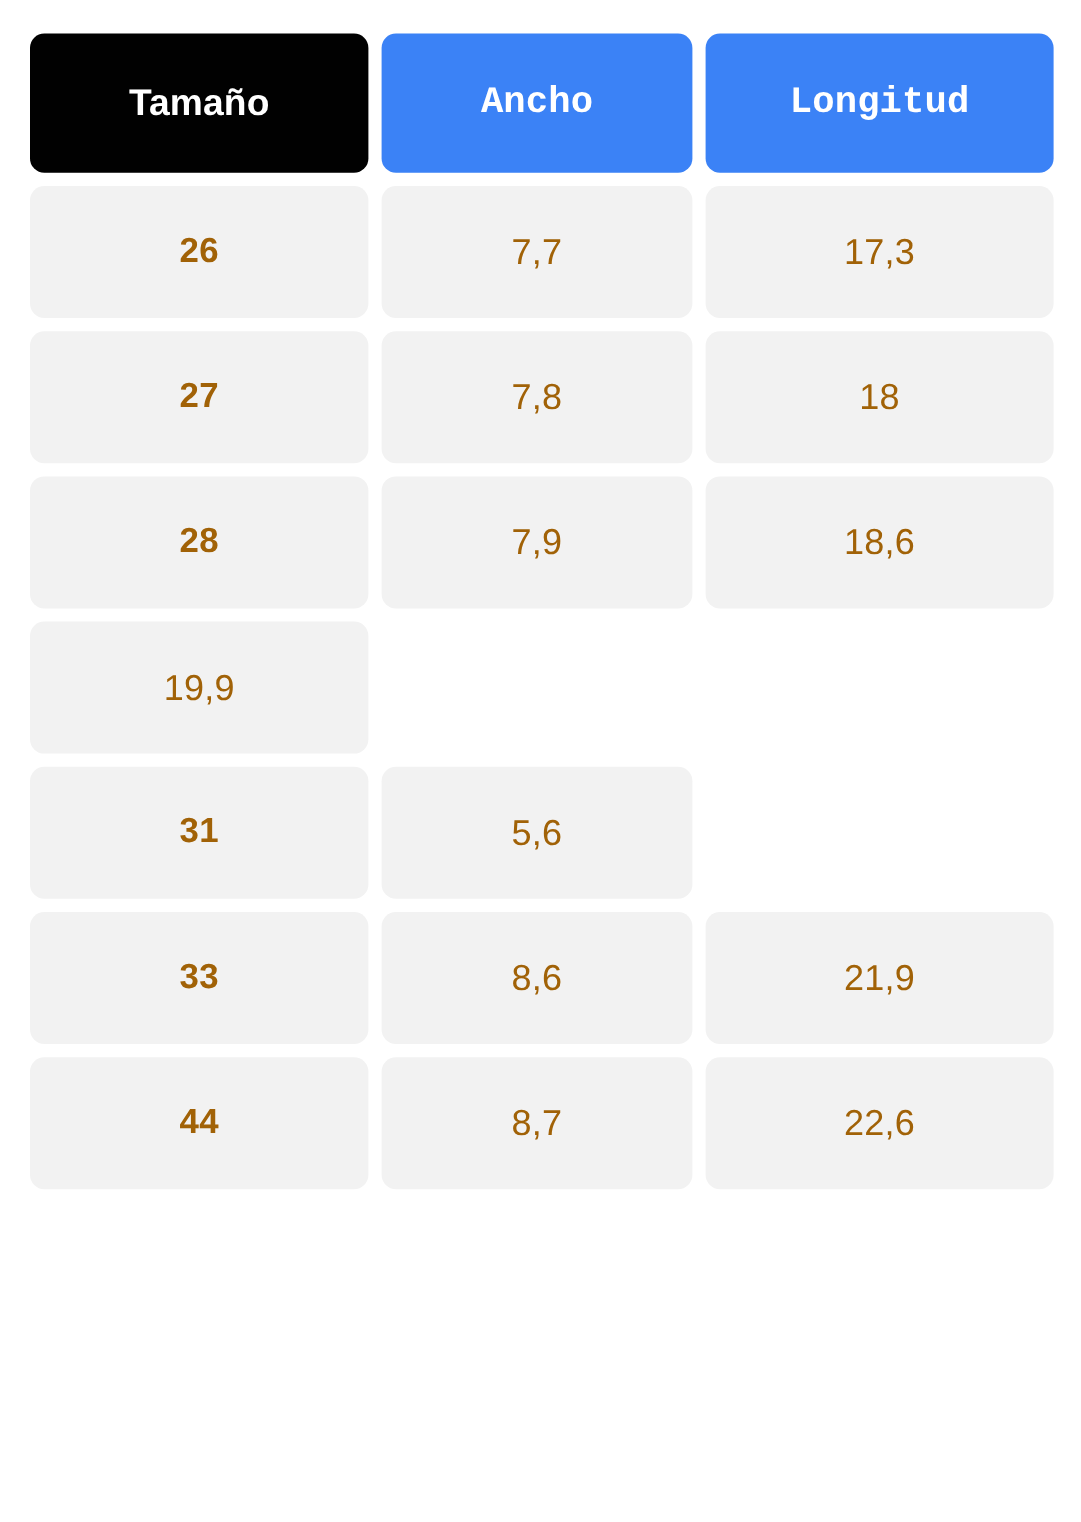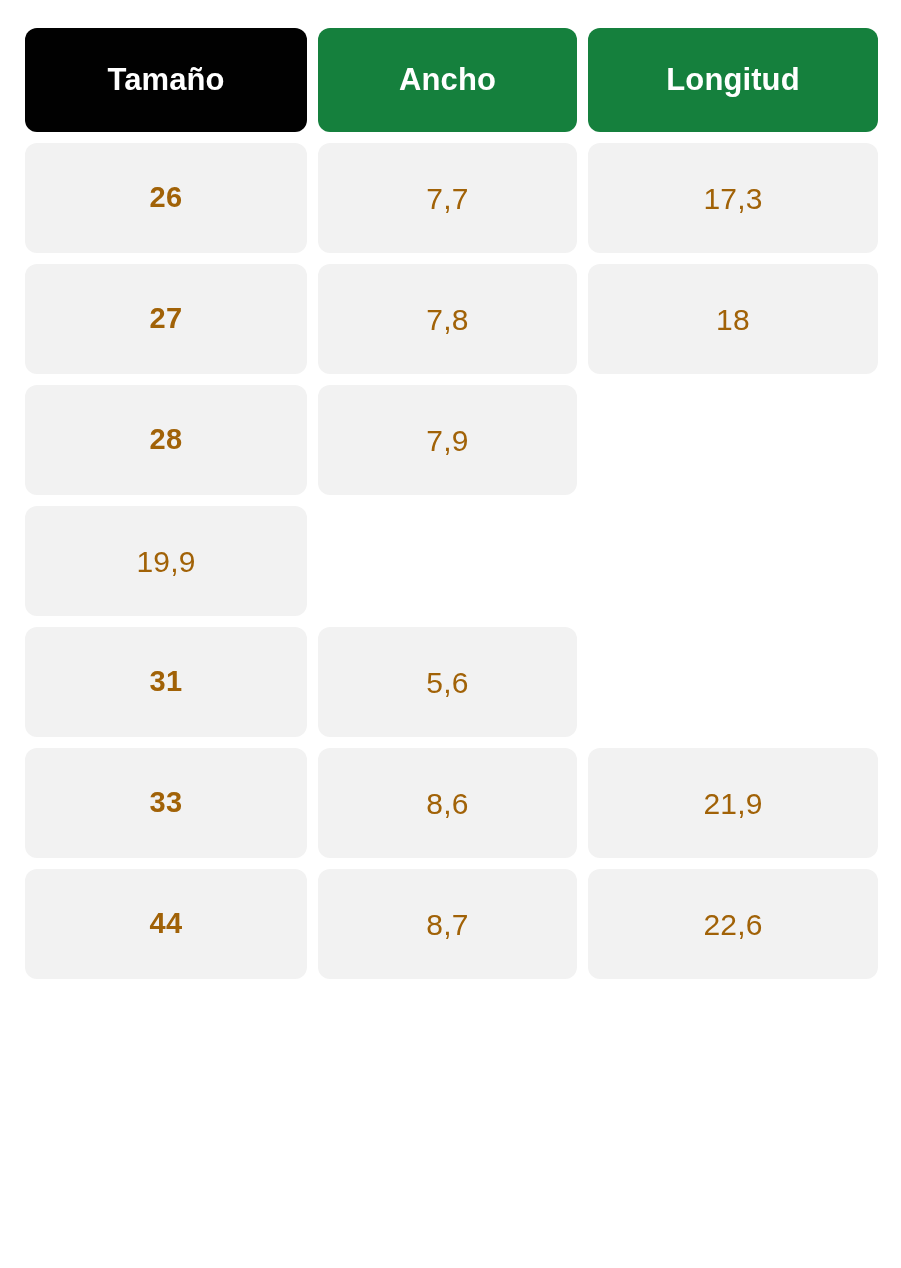--- a/index.html
+++ b/index.html
@@ -26,21 +26,21 @@
   }
 
   .row {
     display: grid;
     grid-template-columns: 282px 259px 290px;
     gap: 11px;
     flex: 0 0 auto;
   }
 
   .row-header {
-    height: 104px;
+    height: 116px;
   }
 
   .row-data {
     height: 110px;
   }
 
   .cell {
     display: flex;
     align-items: center;
     justify-content: center;
@@ -53,21 +53,22 @@
   .cell-head {
     font-size: 31px;
     font-weight: 700;
     letter-spacing: 0.1px;
     color: #ffffff;
   }
   .cell-head-size {
     background: #010101;
   }
   .cell-head-accent {
-    background: #15803d;
+    background: #3b82f6;
+    font-family: Liberation Mono, monospace;
   }
 
   
   .cell-body {
     background: #f2f2f2;
     color: #a16207;
     font-size: 30px;
   }
   .cell-size {
     font-weight: 700;
@@ -98,20 +99,21 @@
 
   <div class="row row-data">
     <div class="cell cell-body cell-size">27</div>
     <div class="cell cell-body cell-measure">7,8</div>
     <div class="cell cell-body cell-measure">18</div>
   </div>
 
   <div class="row row-data">
     <div class="cell cell-body cell-size">28</div>
     <div class="cell cell-body cell-measure">7,9</div>
+    <div class="cell cell-body cell-measure">18,6</div>
   </div>
 
 
   <div class="row row-data">
     <div class="cell cell-body cell-measure">19,9</div>
   </div>
 
   <div class="row row-data">
     <div class="cell cell-body cell-size">31</div>
     <div class="cell cell-body cell-measure">5,6</div>

